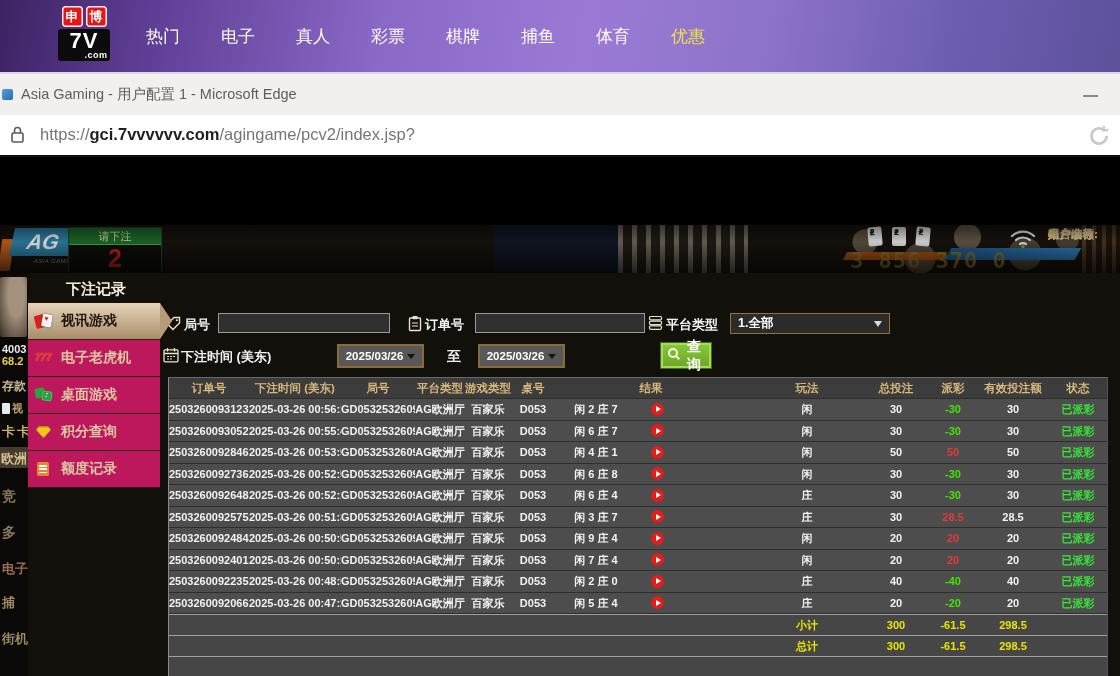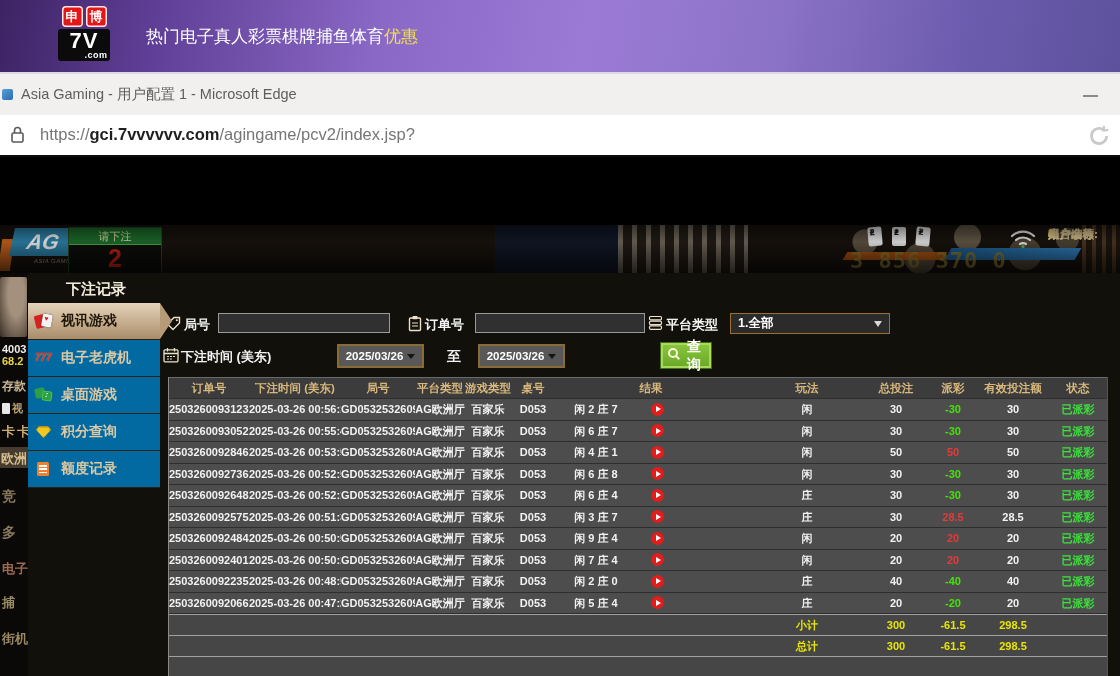--- a/index.html
+++ b/index.html
@@ -9,21 +9,21 @@
   .navbar{position:absolute;left:0;top:0;width:1120px;height:72px;
     background:linear-gradient(100deg,#3d2363 0%,#5f3f96 14%,#8a68c6 34%,#9b7ad6 52%,#8d74c8 68%,#6c5cae 86%,#5d519c 100%);}
   .logo{position:absolute;left:58px;top:6px;width:52px;cursor:pointer;}
   .logo-badges{display:flex;gap:3px;justify-content:center;}
   .logo-badge{width:21px;height:21px;background:#e31717;border-radius:4px;color:#fff;
     font-size:13px;font-weight:bold;text-align:center;line-height:21px;
     box-shadow:inset 0 0 0 1.5px rgba(255,255,255,.9);}
   .logo-black{margin-top:2px;background:#0b0b0b;border-radius:3px;text-align:center;padding:1px 0 2px;}
   .logo-7v{color:#fff;font-size:22px;font-weight:900;line-height:21px;letter-spacing:1px;}
   .logo-com{color:#fff;font-size:9px;font-weight:800;line-height:8px;letter-spacing:.5px;margin-left:24px;}
-  .nav{position:absolute;left:146px;top:0;height:72px;display:flex;align-items:center;}
+  .nav{position:absolute;left:146px;top:0;height:72px;display:flex;align-items:center;gap:41px;}
   .nav-item{color:#fff;font-size:17px;width:34px;text-align:center;cursor:pointer;white-space:nowrap;}
   .nav-item.active{color:var(--nav-active,#f0e04a);}
   
   .titlebar{position:absolute;left:0;top:72px;width:1120px;height:43px;background:#f1f0ef;
     border-top:2px solid #dcd8e4;box-sizing:border-box;display:flex;align-items:center;}
   .app-icon{width:11px;height:11px;background:linear-gradient(140deg,#58a0d8,#2a6ab0);border-radius:2px;margin:0 8px 0 2px;flex:none;}
   .title-text{color:#5e5e5e;font-size:14.5px;}
   .minimize{position:absolute;right:22px;top:21px;width:15px;height:2px;background:#8a8a8a;cursor:pointer;}
   
   .urlbar{position:absolute;left:0;top:115px;width:1120px;height:42px;background:#fff;
@@ -81,21 +81,21 @@
     background:radial-gradient(ellipse at 60% 30%,#a4917d 0 35%,#6b5c4e 70%,#372d24 100%);}
   .frag-band{left:0 !important;width:28px;background:#453c2f;text-align:center;padding-top:3px;height:18px;}
   .frag-card::before{content:"";display:inline-block;width:8px;height:11px;background:#e8e8e8;
     border-radius:1px;margin-right:2px;vertical-align:-2px;}
   
   .panel{position:absolute;left:28px;top:273px;width:1092px;height:403px;background:#12100b;}
   .panel-title{height:30px;color:#f2ecdc;font-size:15px;font-weight:bold;
     padding:7px 0 0 16px;box-sizing:border-box;margin-left:22px;}
   .panel-body{position:absolute;left:0;top:30px;right:0;bottom:0;display:flex;}
   .sidebar{width:132px;flex:none;}
-  .side-item{height:37px;background:#0369a1;border-bottom:1px solid #292115;display:flex;align-items:center;
+  .side-item{height:37px;background:#be185d;border-bottom:1px solid #292115;display:flex;align-items:center;
     gap:7px;padding-left:7px;color:#dcc9a4;font-size:14px;font-weight:bold;position:relative;
     cursor:pointer;box-sizing:border-box;}
   .side-item.active{background:linear-gradient(180deg,#e6d3b8,#a98d6a);color:#211709;z-index:2;}
   .side-item.active::after{content:"";position:absolute;right:-12px;top:0;
     border-top:18px solid transparent;border-bottom:18px solid transparent;border-left:12px solid #b79b79;}
   .ico{width:19px;height:16px;position:relative;flex:none;}
   .card-red{position:absolute;left:0;top:2px;width:10px;height:13px;background:#d42222;border-radius:1.5px;transform:rotate(-14deg);}
   .card-white{position:absolute;left:7px;top:1px;width:10px;height:13px;background:#f2f2f2;border-radius:1.5px;
     transform:rotate(10deg);box-shadow:0 0 1px #000;}
   .card-white::after{content:"\2665";position:absolute;left:2px;top:1px;color:#d42222;font-size:7px;line-height:7px;}

